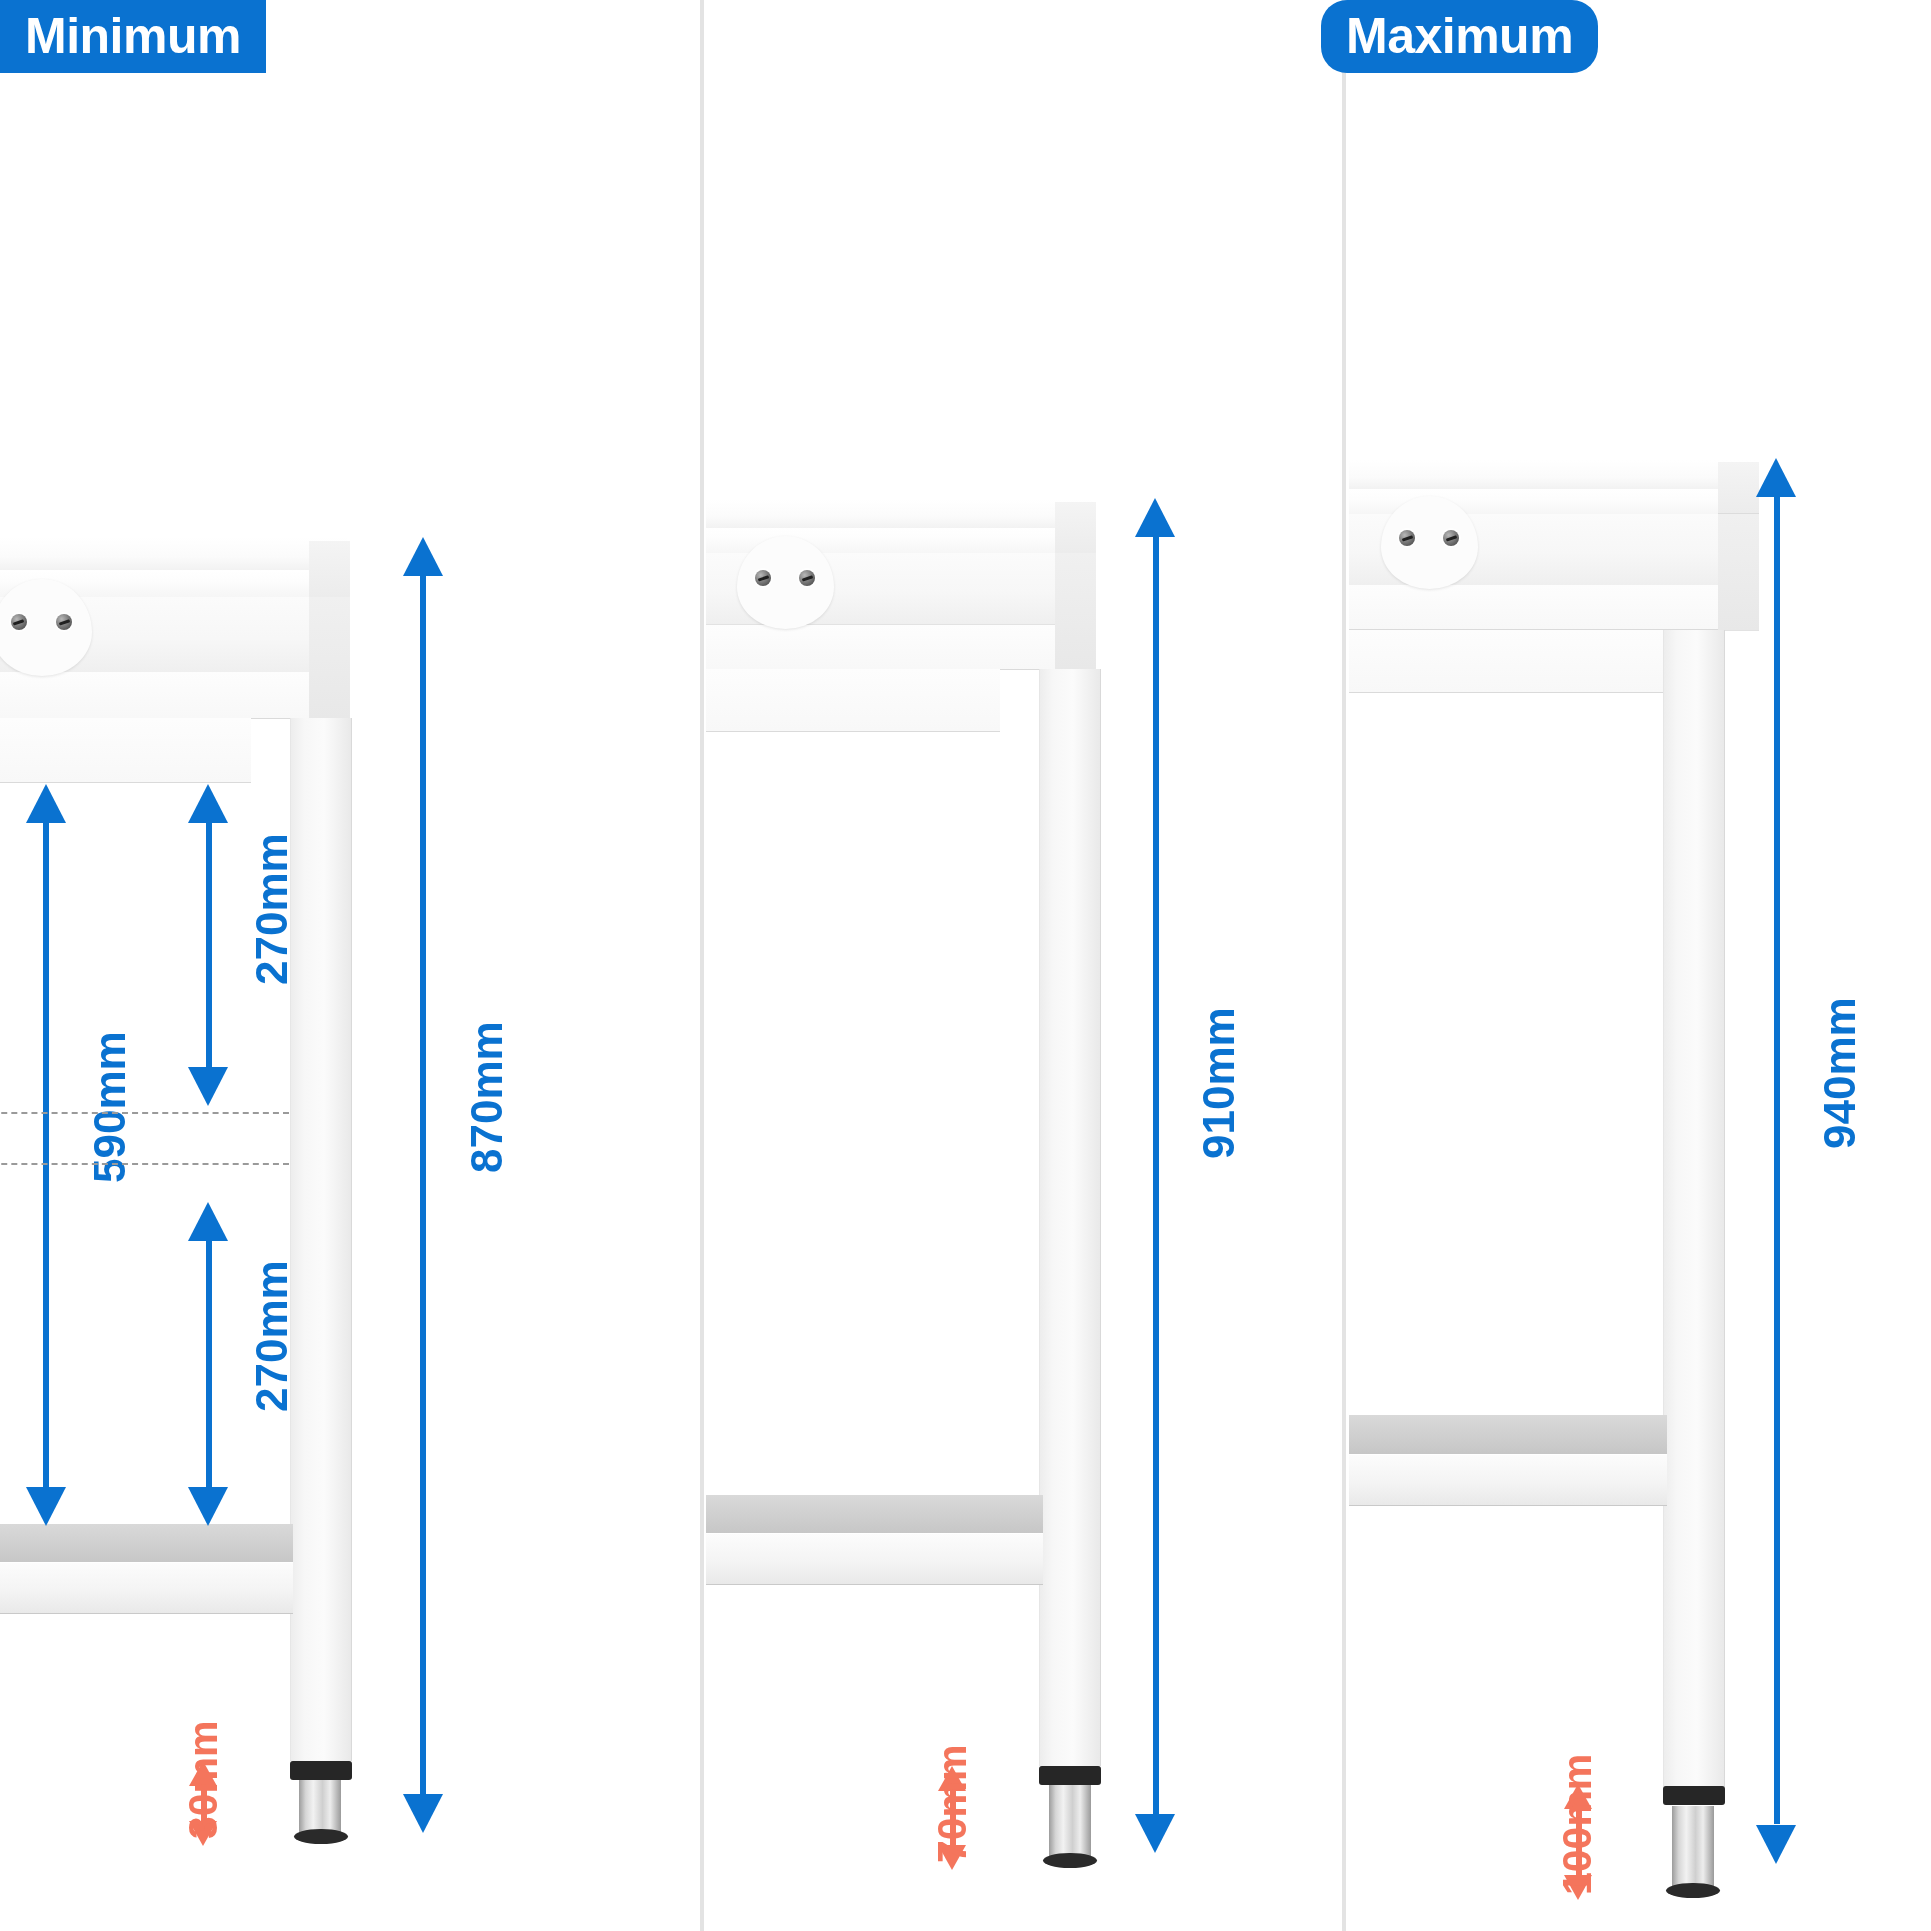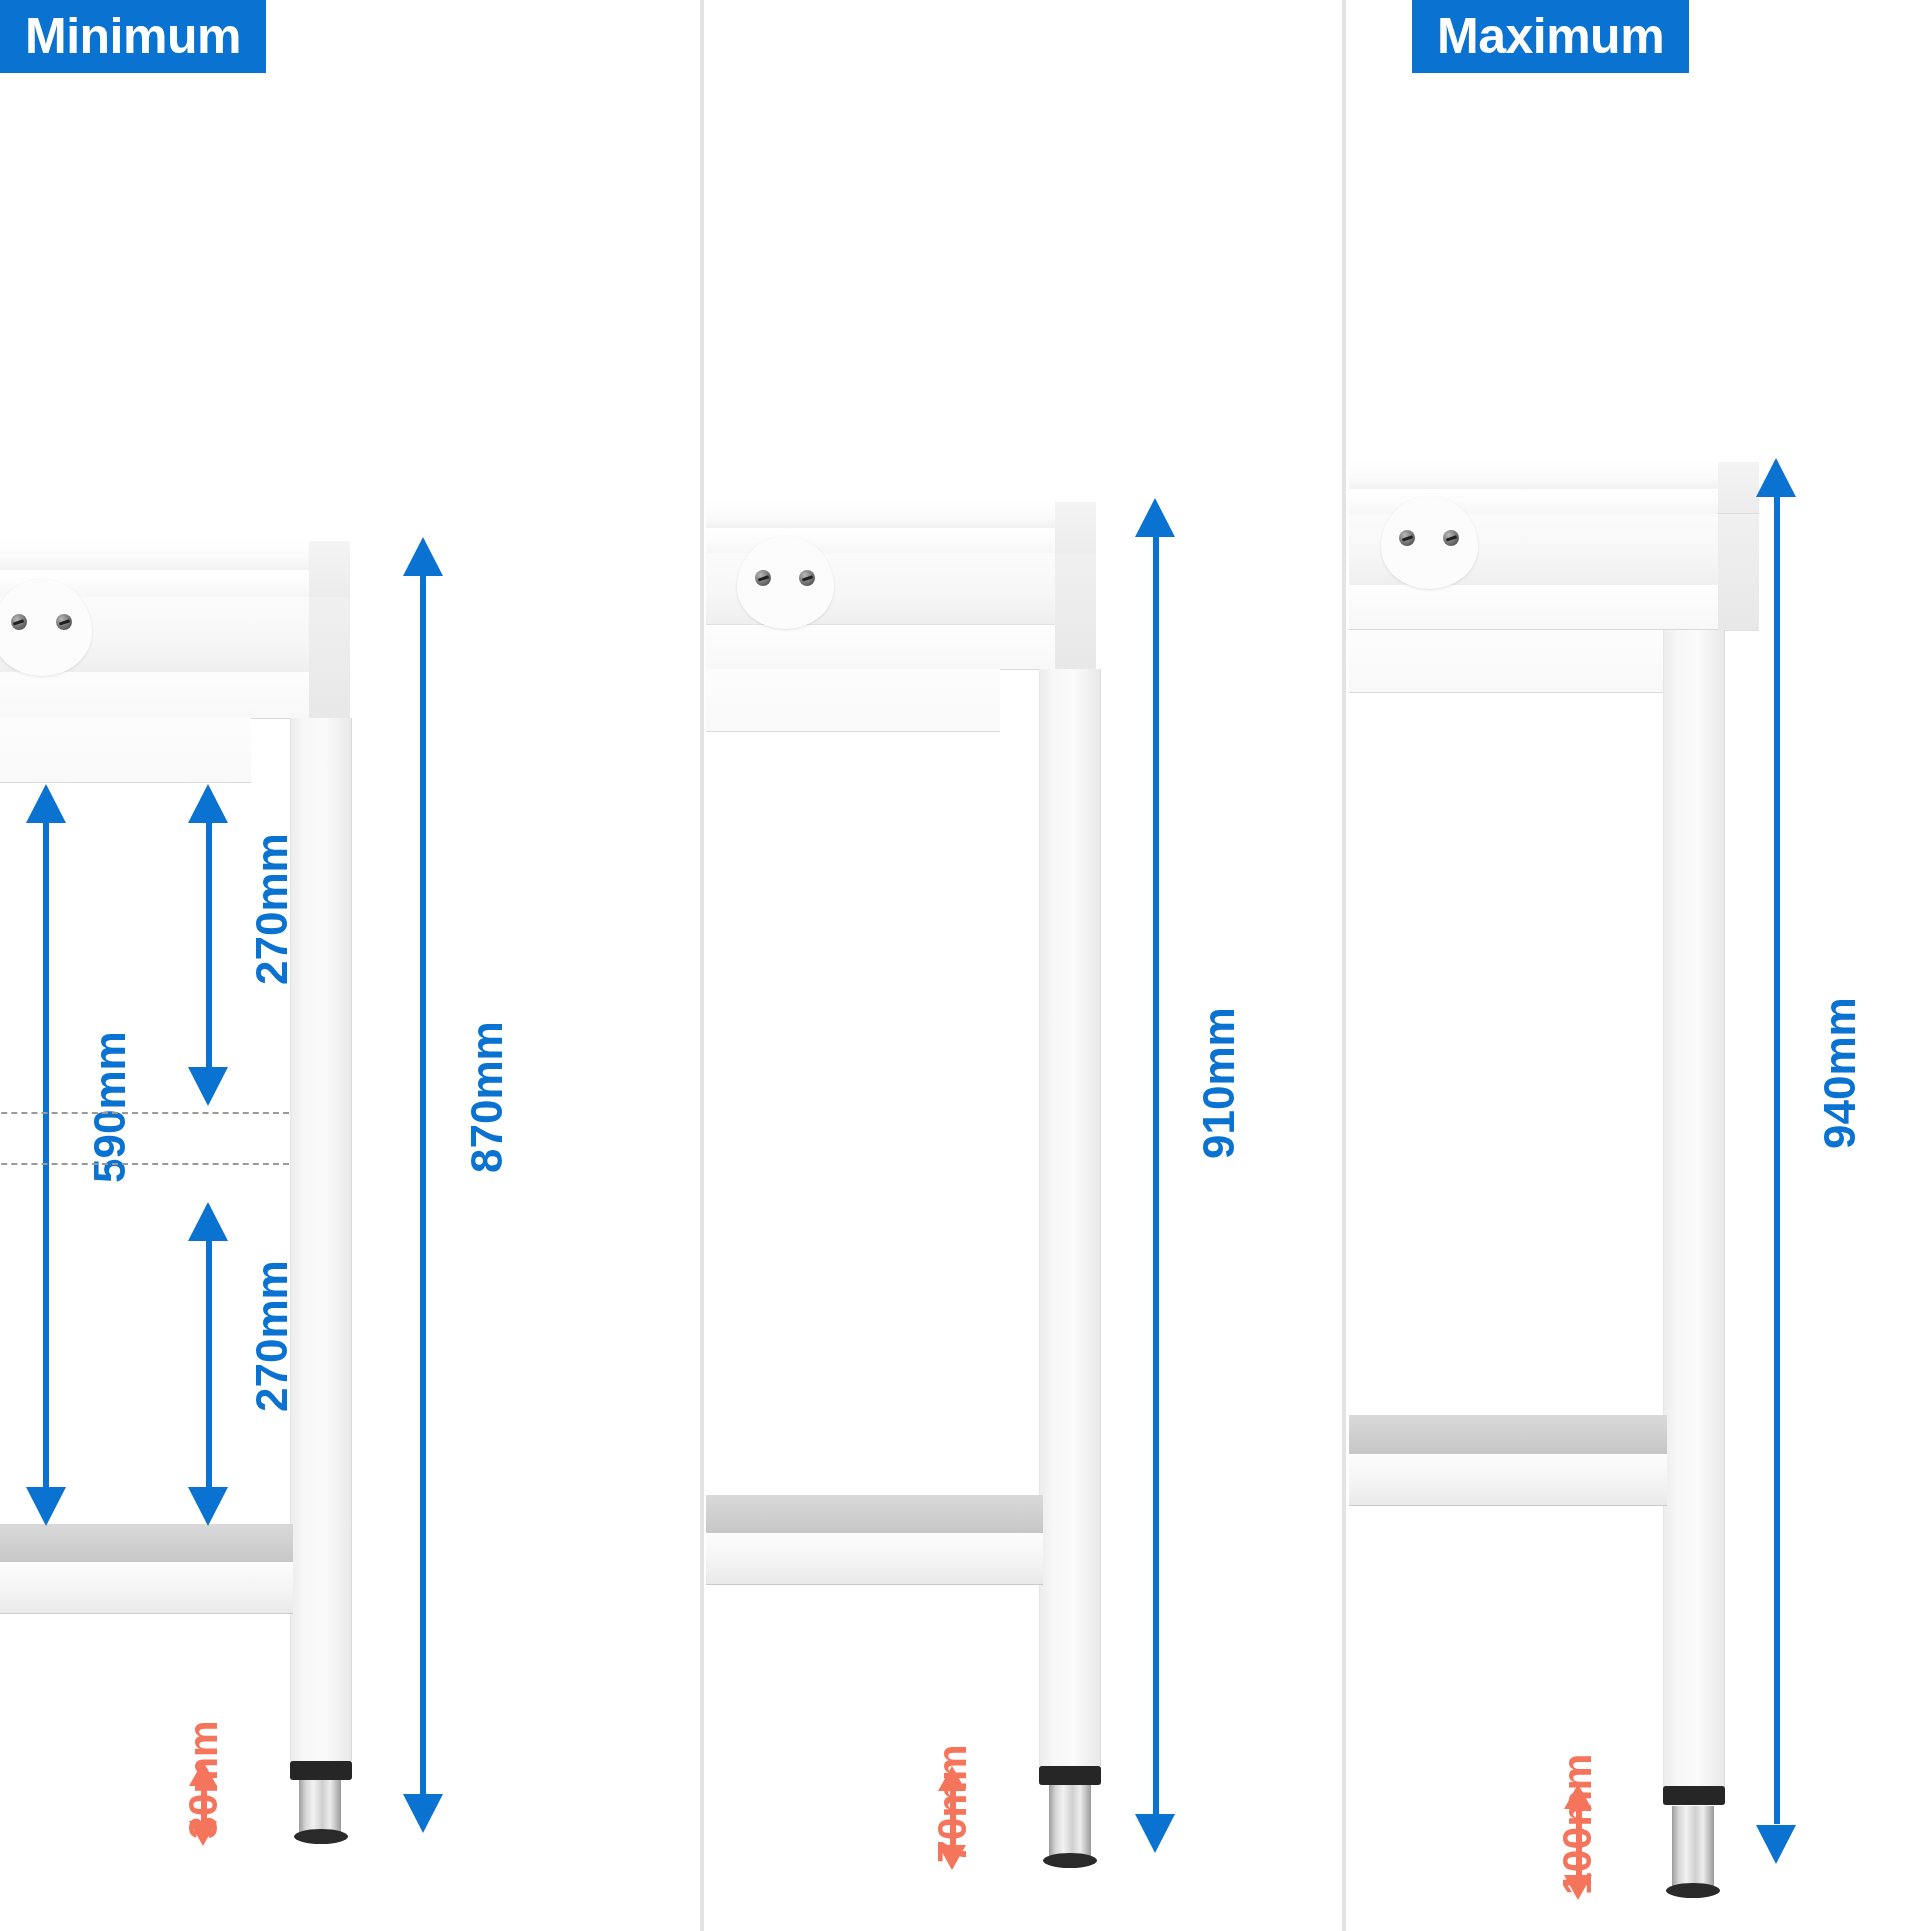--- a/index.html
+++ b/index.html
@@ -71,21 +71,21 @@
 <body>
 
 <div id="stage">
 
   <div class="divider" style="left:700px;"></div>
   <div class="divider" style="left:1342px;"></div>
 
   <div class="badge" style="left:0px;">
     <span class="lbl">Minimum</span>
   </div>
-  <div class="badge" style="left:1412px;">
+  <div class="badge" style="left:1321px;border-radius:26px;">
     <span class="lbl">Maximum</span>
   </div>
 
   <div class="tbl">
 
     <div class="top-lip" style="left:-39px;top:537px;width:386px;height:33px;"></div>
     <div class="top-slab" style="left:-39px;top:570px;width:348px;height:27px;"></div>
 
     <div class="top-slab" style="left:309px;top:541px;width:41px;height:56px;
          background:linear-gradient(180deg,#f4f4f4 0%,#ececec 100%);"></div>

